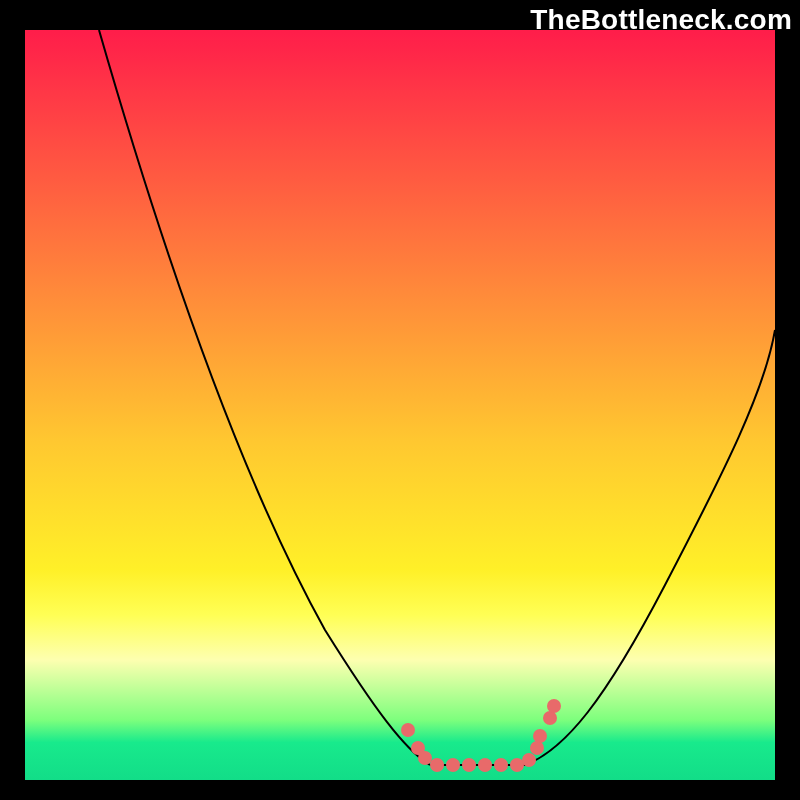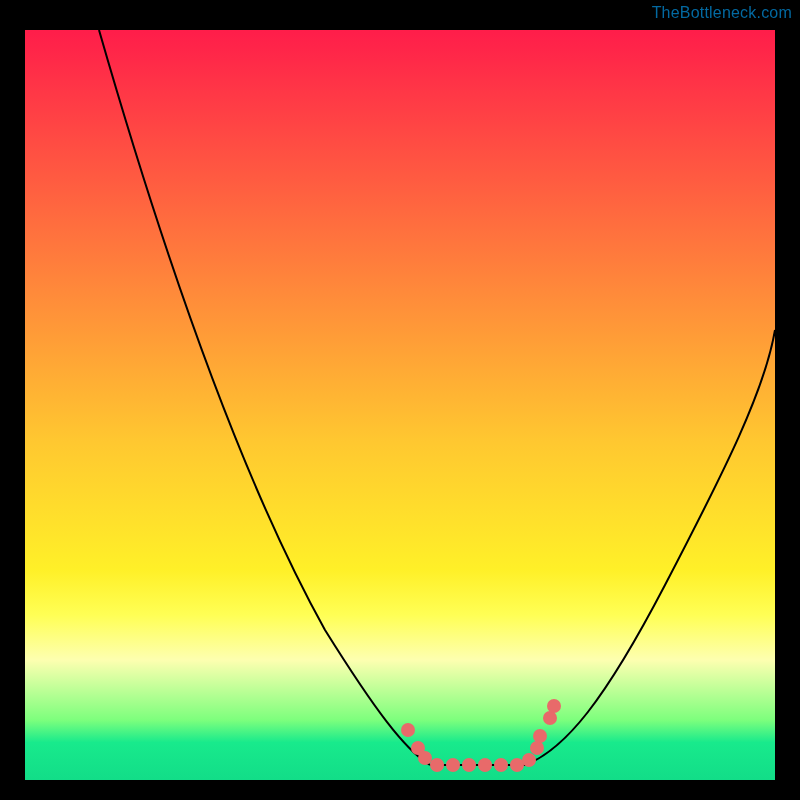--- a/index.html
+++ b/index.html
@@ -26,23 +26,23 @@
     #fdffb0 84%,
     #7dff7d 92%,
     #18ea8c 95%,
     #12dd88 100%);
 }
 .watermark{
   position:absolute;
   top:4px;
   right:8px;
   font-family:Arial,Helvetica,sans-serif;
-  font-size:16px;
-  font-weight:400;
-  color:#0369a1;
+  font-size:28px;
+  font-weight:700;
+  color:#ffffff;
   letter-spacing:0.2px;
 }
 svg.curves{
   position:absolute;
   left:0;
   top:0;
   width:750px;
   height:750px;
 }
 .curve{

